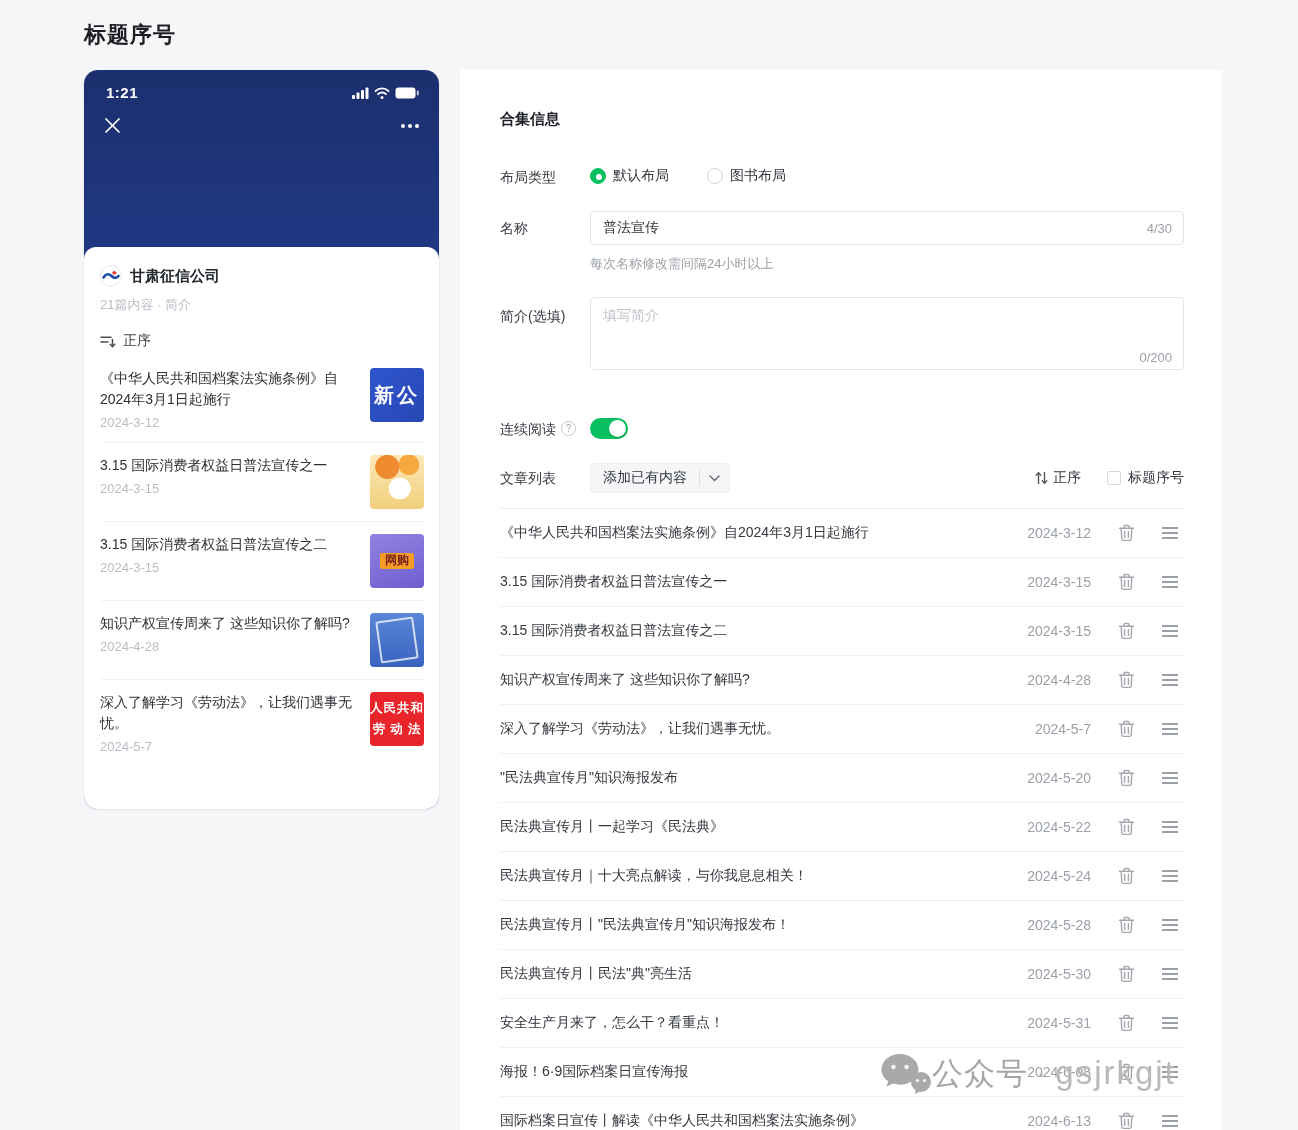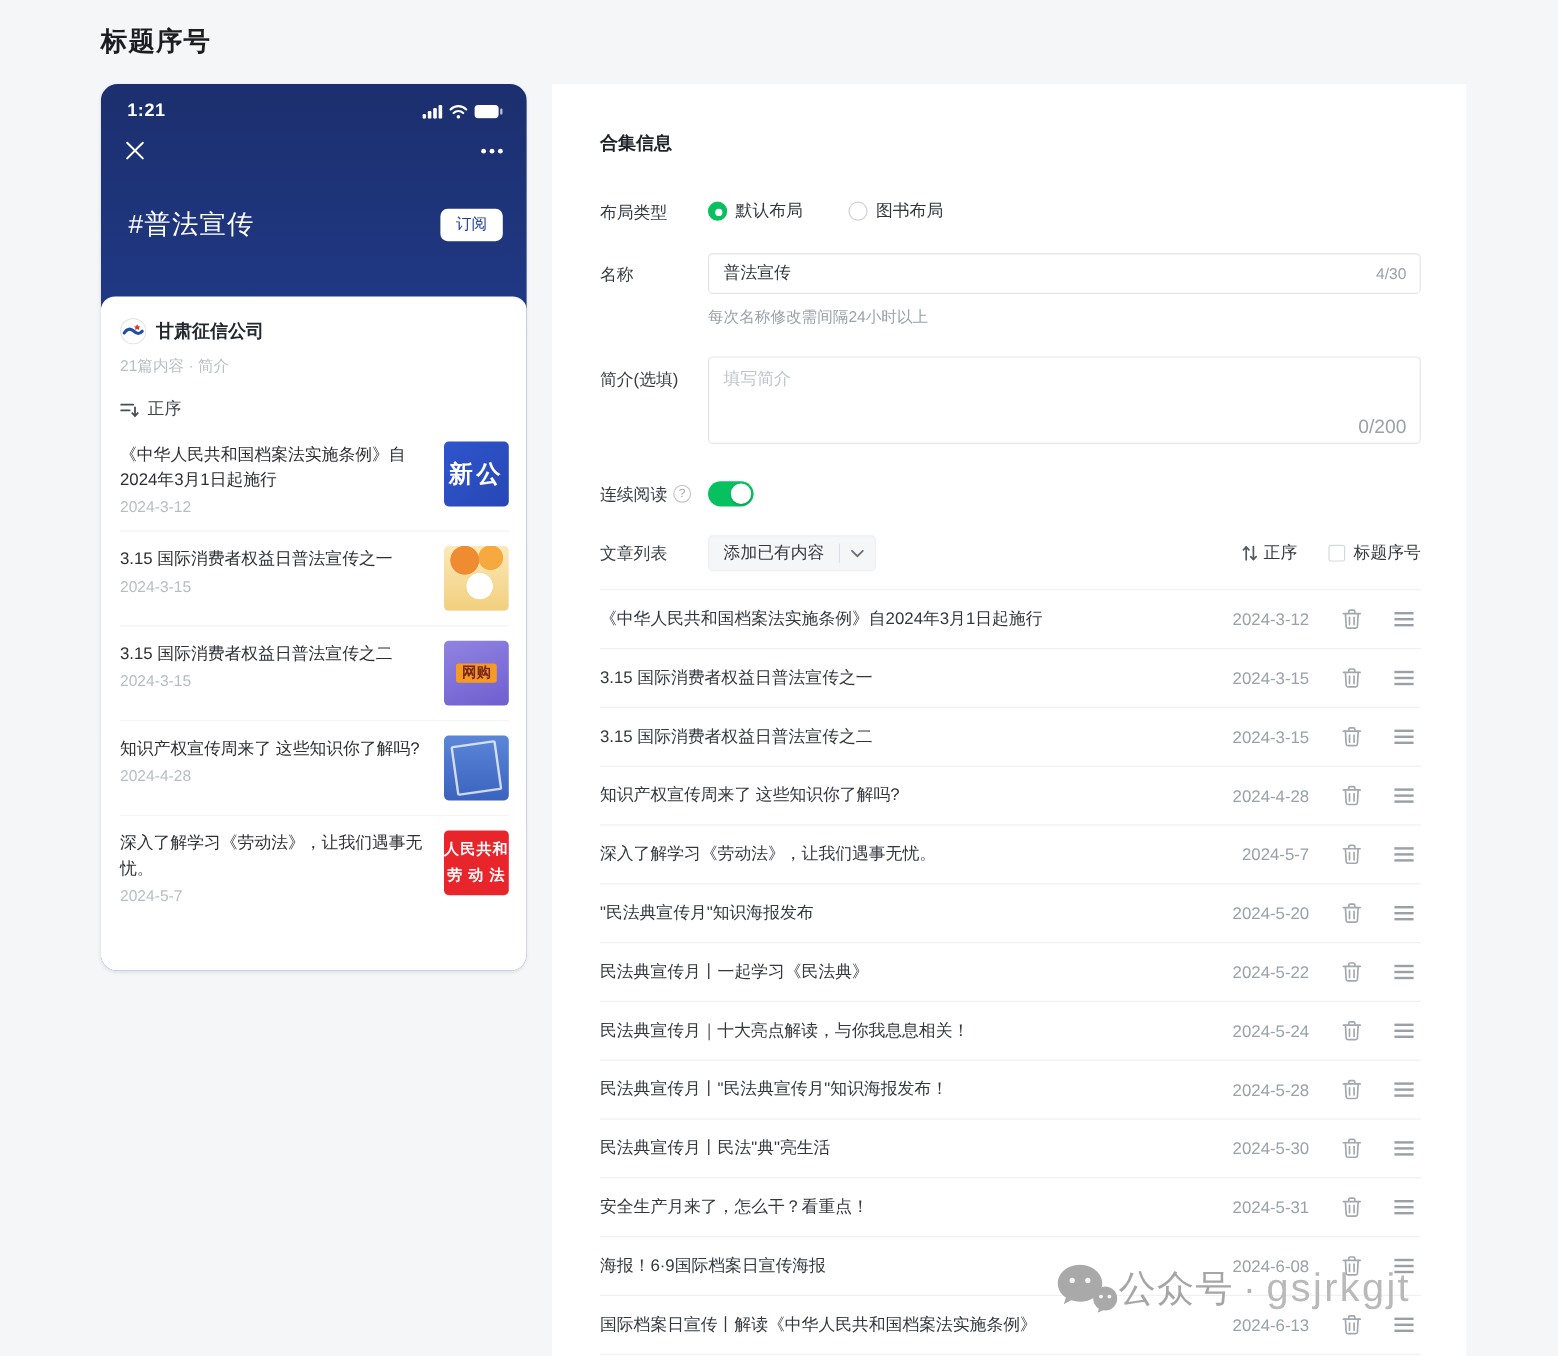--- a/index.html
+++ b/index.html
@@ -66,23 +66,23 @@
   .name-row { margin-bottom:0; }
   .input-wrap { position:relative; }
   .text-input { width:100%; height:34px; border:1px solid #e3e5e8; border-radius:4px; padding:0 52px 0 12px; font-size:14px; color:#33373d; font-family:inherit; outline:none; background:#fff; }
   .char-count { position:absolute; right:12px; top:50%; transform:translateY(-50%); font-size:13px; color:#9ba1a8; }
   .f-hint { margin:10px 0 0 90px; font-size:13px; color:#9ba1a8; line-height:17px; }
 
   .desc-row { margin-top:25px; }
   .textarea-wrap { position:relative; }
   .desc-textarea { width:100%; height:73px; border:1px solid #e3e5e8; border-radius:4px; padding:9px 12px; font-size:14px; color:#33373d; font-family:inherit; resize:none; outline:none; }
   .desc-textarea::placeholder { color:#bfc4ca; }
-  .textarea-count { position:absolute; right:12px; bottom:9px; font-size:16px; color:#9ba1a8;margin-top:18px; }
-
-  .toggle-row { margin-top:26px; align-items:center; }
+  .textarea-count { position:absolute; right:12px; bottom:9px; font-size:13px; color:#9ba1a8;margin-top:18px; }
+
+  .toggle-row { margin-top:44px; align-items:center; }
   .toggle-label-wrap { width:90px; display:flex; align-items:center; gap:5px; }
   .q-icon { width:15px; height:15px; border:1px solid #c3c6cb; border-radius:50%; color:#a0a4aa; font-size:10px; display:flex; align-items:center; justify-content:center; flex:none; cursor:pointer; }
   .toggle { width:38px; height:21px; border-radius:11px; background:var(--accent); position:relative; cursor:pointer; }
   .toggle::after { content:""; position:absolute; right:2px; top:2px; width:17px; height:17px; border-radius:50%; background:#fff; box-shadow:0 1px 2px rgba(0,0,0,.2); }
 
   .list-header { margin-top:24px; align-items:center; }
   .add-btn { display:flex; align-items:center; height:30px; background:#f5f6f8; border:1px solid #eceef0; border-radius:4px; cursor:pointer; overflow:hidden; }
   .add-btn-label { padding:0 12px; font-size:14px; color:#33373d; }
   .add-btn-divider { width:1px; height:16px; background:#dcdfe3; }
   .add-btn-caret { padding:0 9px; display:flex; align-items:center; }
@@ -144,24 +144,20 @@
               <path d="M2 2 L15 15"></path>
               <path d="M15 2 L2 15"></path>
             </g>
           </svg>
         <span class="more-dots" style="cursor:pointer">
             <i></i>
             <i></i>
             <i></i>
           </span>
       </div>
-      <div class="title-row">
-        <span class="coll-title">#普法宣传</span>
-        <button class="subscribe-btn">订阅</button>
-      </div>
     </div>
 
     <div class="phone-body">
       <div class="account-row" style="cursor:pointer">
         <svg width="22" height="22" viewBox="0 0 22 22">
             <circle cx="11" cy="11" r="10.5" fill="#fff" stroke="#e3e6ea"></circle>
             <path d="M3.5 12.5 C 6 8.5, 9 8.5, 11.5 11 C 14 13.5, 16.5 13.5, 18.5 11" fill="none" stroke="#1d4fa8" stroke-width="2.6" stroke-linecap="round"></path>
             <path d="M14.2 5.2 l1 1.6 1.8.2 -1.3 1.2 .3 1.8 -1.8-.9 -1.6.9 .3-1.8 -1.3-1.2 1.8-.2z" fill="#e0342c"></path>
           </svg>
         <span class="account-name">甘肃征信公司</span>

